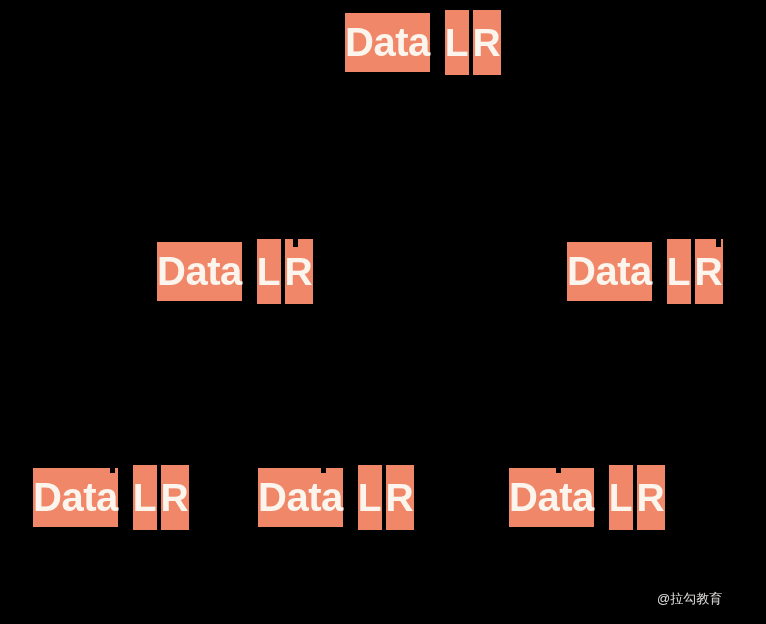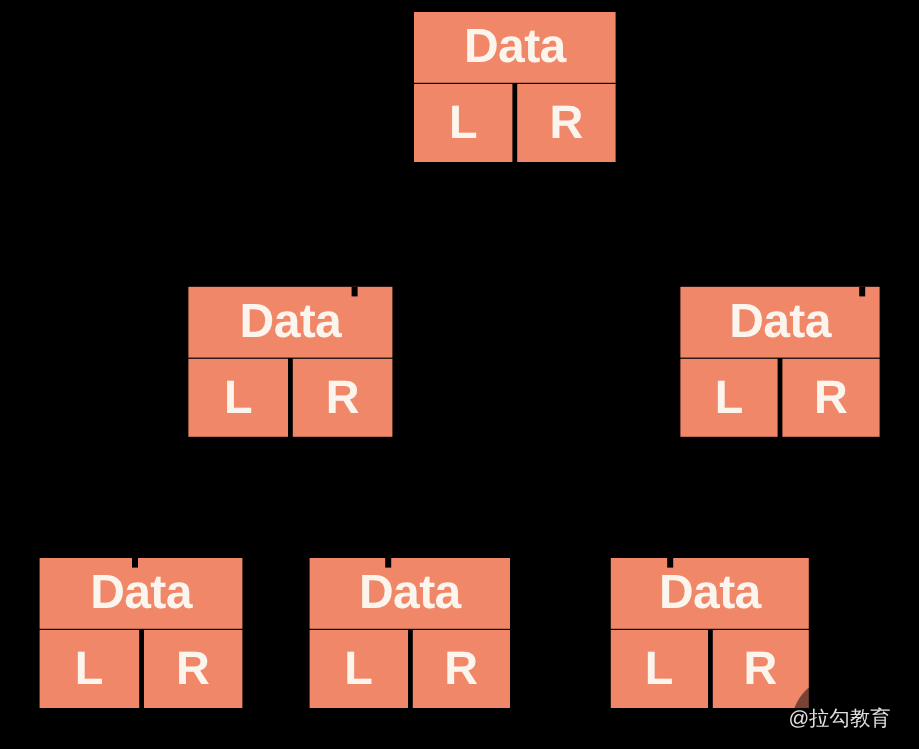--- a/index.html
+++ b/index.html
@@ -11,23 +11,24 @@
     position: relative;
     width: 766px;
     height: 624px;
     background: #000;
     overflow: hidden;
     font-family: "Liberation Sans", sans-serif;
   }
   .node {
     position: absolute;
     display: flex;
-    flex-direction: column;
-    gap: 1px;
+    flex-direction: row;
+    gap: 15px;
     z-index: 1;
+    align-items: center;
   }
   .cell {
     background: #EF8768;
     color: #FBF5EE;
     display: flex;
     align-items: center;
     justify-content: center;
     font-weight: 700;
   }
   .data-cell {
@@ -72,21 +73,21 @@
     width: 88px;
     height: 88px;
     border-radius: 50%;
     background: rgba(0, 0, 0, 0.5);
     z-index: 3;
   }
   .wm-text {
     position: absolute;
     left: 657px;
     top: 589px;
-    font-size: 17px;
+    font-size: 13px;
     line-height: 20px;
     color: rgba(238, 236, 234, 0.95);
     z-index: 4;
     white-space: nowrap;
   }
 </style>
 </head>
 <body>
 
 <div class="canvas">

